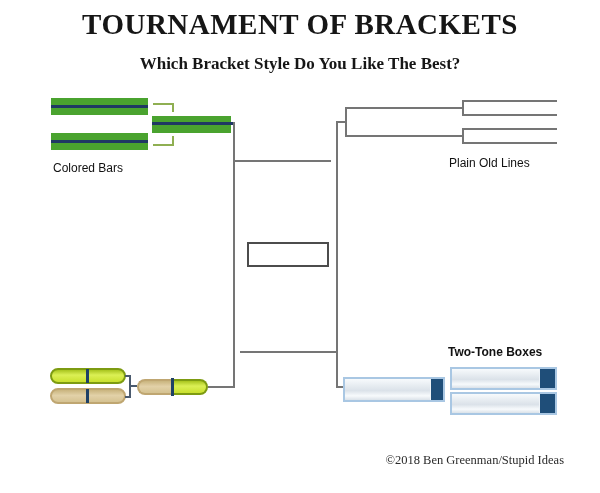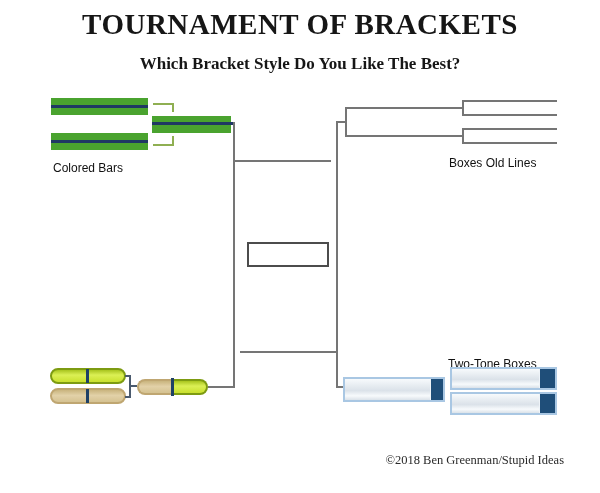--- a/index.html
+++ b/index.html
@@ -86,21 +86,21 @@
   <div class="hline" style="left:462px;top:142px;width:95px;"></div>
   <div class="vline" style="left:462px;top:100px;height:16px;"></div>
   <div class="vline" style="left:462px;top:128px;height:16px;"></div>
   <div class="hline" style="left:346px;top:107px;width:118px;"></div>
   <div class="hline" style="left:346px;top:135px;width:118px;"></div>
   <div class="vline" style="left:345px;top:107px;height:30px;"></div>
   <div class="hline" style="left:337px;top:121px;width:10px;"></div>
   <div class="vline" style="left:336px;top:121px;height:267px;"></div>
   <div class="hline" style="left:336px;top:386px;width:9px;"></div>
   <div class="hline" style="left:240px;top:351px;width:98px;"></div>
-  <div class="qlabel" style="left:449px;top:156px;">Boxes Old Lines</div>
+  <div class="qlabel" style="left:449px;top:156px;">Plain Old Lines</div>
 
   <div class="loz chart" style="left:50px;top:368px;width:76px;">
     <div class="divider" style="left:34px;"></div>
   </div>
   <div class="loz tan" style="left:50px;top:388px;width:76px;">
     <div class="divider" style="left:34px;"></div>
   </div>
 
   <div class="slate" style="left:129px;top:375px;width:2px;height:23px;"></div>
   <div class="slate" style="left:125px;top:375px;width:4px;height:2px;"></div>
@@ -108,21 +108,21 @@
   <div class="slate" style="left:131px;top:385px;width:6px;height:2px;"></div>
 
   <div style="position:absolute;left:137px;top:379px;width:71px;height:16px;">
     <div class="lozhalf" style="left:0;width:37px;border-radius:9px 0 0 9px;border:2px solid var(--tan-border);border-right:none;
                 background:linear-gradient(180deg,var(--tan-dark) 0%,var(--tan-light) 45%,var(--tan) 100%);"></div>
     <div class="lozhalf" style="left:37px;width:34px;border-radius:0 9px 9px 0;border:2px solid var(--chartreuse-border);border-left:none;
                 background:linear-gradient(180deg,var(--chartreuse-dark) 0%,var(--chartreuse-light) 42%,var(--chartreuse) 100%);"></div>
     <div style="position:absolute;left:34px;top:-1px;bottom:-1px;width:3px;background:var(--divider-navy);"></div>
   </div>
 
-  <div class="qlabel" style="left:448px;top:357px;">Two-Tone Boxes</div>
+  <div class="qlabel" style="left:448px;top:345px;font-weight:bold;">Two-Tone Boxes</div>
   <div class="ttbox" style="left:343px;top:377px;width:102px;height:25px;">
     <div class="darkend" style="width:12px;"></div>
   </div>
   <div class="ttbox" style="left:450px;top:367px;width:107px;height:23px;">
     <div class="darkend" style="width:15px;"></div>
   </div>
   <div class="ttbox" style="left:450px;top:392px;width:107px;height:23px;">
     <div class="darkend" style="width:15px;"></div>
   </div>
 

